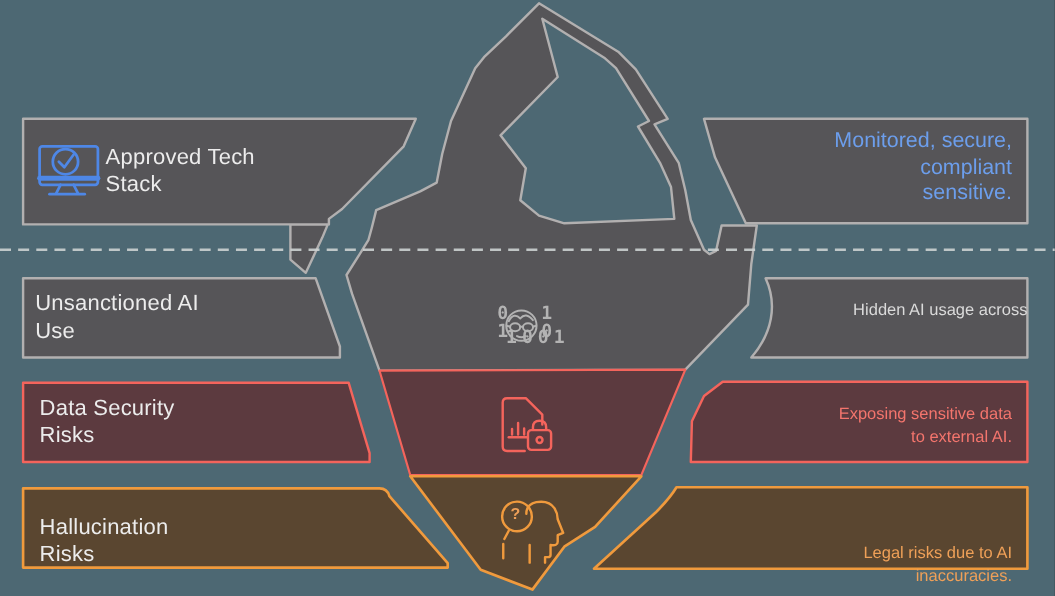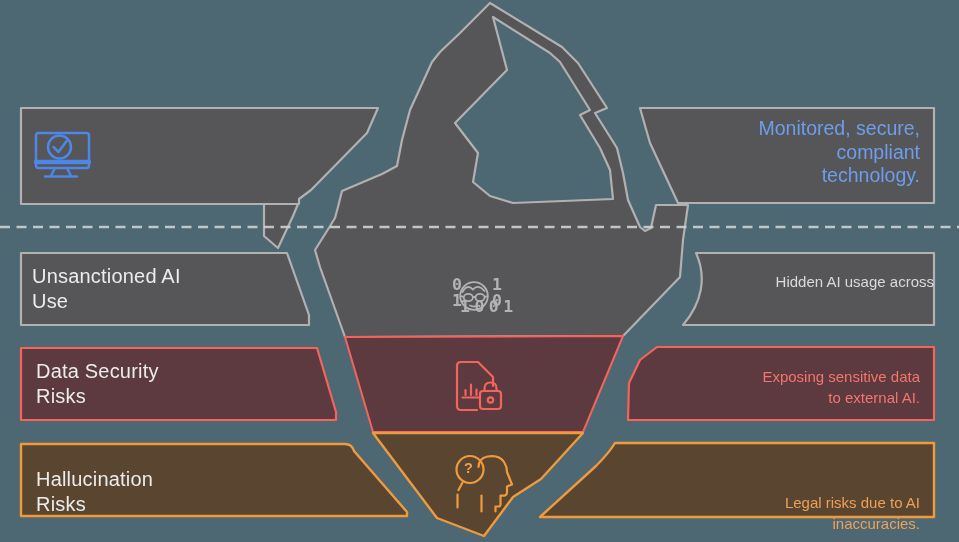--- a/index.html
+++ b/index.html
@@ -106,37 +106,41 @@
     <g class="icoOrange">
       <path d="M 478.5,467 Q 478.5,458.5 487.5,456.5 Q 499,454.5 504,462 Q 507,466.5 507,472
                L 512,484.5 L 507,486.5 V 492.5 Q 507,496.5 500.5,495.5 L 500.5,504.5
                Q 500.5,506.5 498,506.5 L 495.5,506.5 L 495.5,511.5"></path>
       <path d="M 481.5,495.5 V 511.5"></path>
       <circle cx="470" cy="469.5" r="13.5"></circle>
       <path d="M 462.5,482.5 L 458.5,490 M 457.5,494.5 V 507.5"></path>
     </g>
   </svg>
 
+  <div class="txt title" id="t-l1">
+    <div>Approved Tech</div>
+    <div>Stack</div>
+  </div>
   <div class="txt title" id="t-l2">
     <div>Unsanctioned AI</div>
     <div>Use</div>
   </div>
   <div class="txt title" id="t-l3">
     <div>Data Security</div>
     <div>Risks</div>
   </div>
   <div class="txt title" id="t-l4">
     <div>Hallucination</div>
     <div>Risks</div>
   </div>
 
   <div class="txt descBig" id="d-r1">
     <div>Monitored, secure,</div>
     <div>compliant</div>
-    <div>technology.</div>
+    <div>sensitive.</div>
   </div>
   <div class="txt desc" id="d-r2">
     <div>Hidden AI usage across</div>
   </div>
   <div class="txt desc" id="d-r3">
     <div>Exposing sensitive data</div>
     <div>to external AI.</div>
   </div>
   <div class="txt desc" id="d-r4">
     <div>Legal risks due to AI</div>

